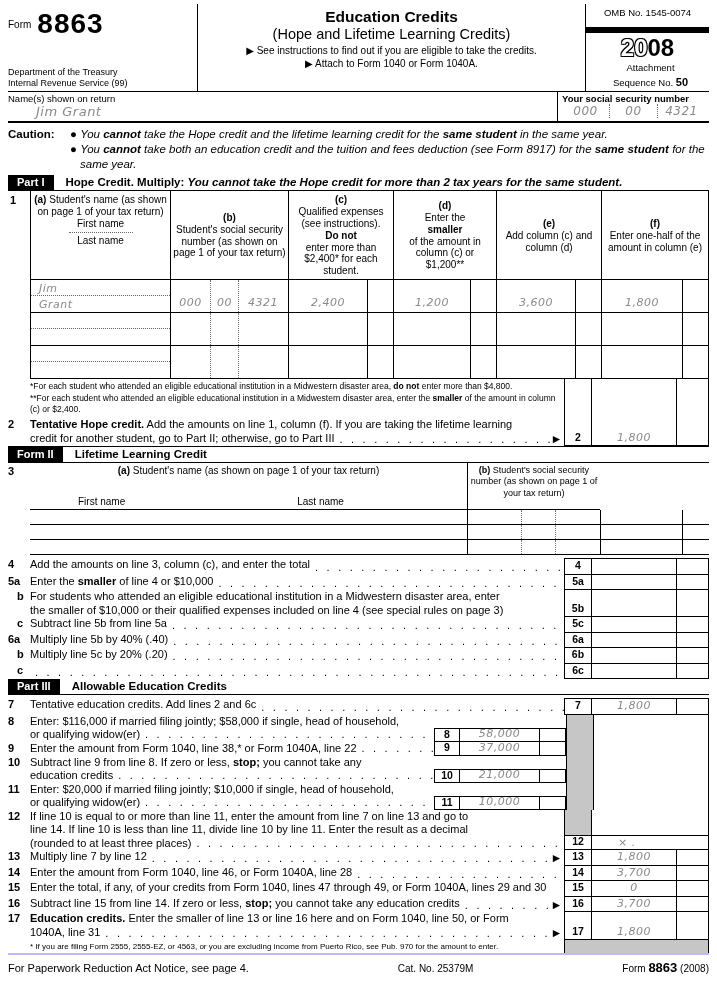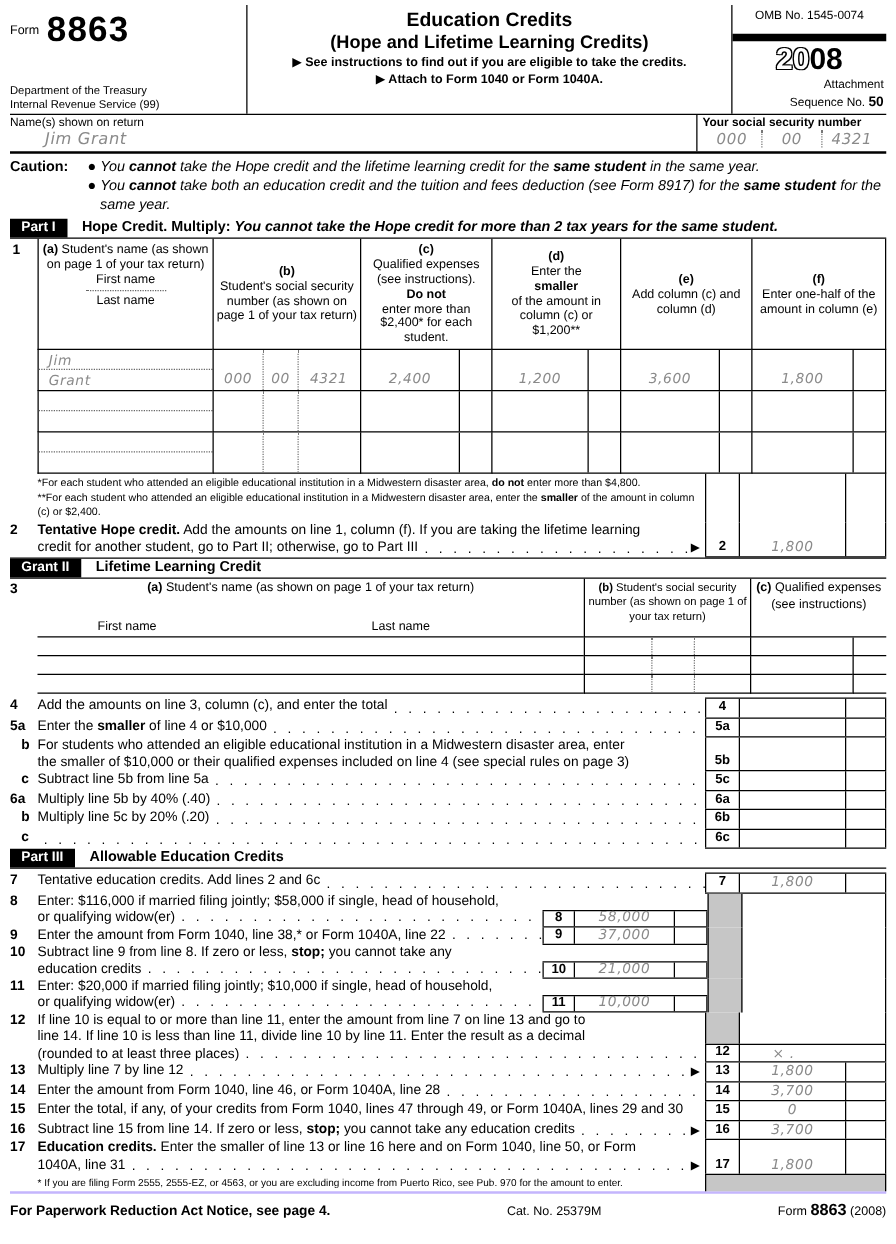--- a/index.html
+++ b/index.html
@@ -8,28 +8,28 @@
   .hw{font-family:"DejaVu Sans",sans-serif;font-style:italic;color:#8a8a8a;letter-spacing:.5px}
   
   .hdr{display:flex;border-bottom:1px solid #000;min-height:84px}
   .hdr-l{width:190px;border-right:1px solid #000;display:flex;flex-direction:column;padding:6px 4px 2px 0}
   .formline{display:flex;align-items:center;gap:6px}
   .w-form{font-size:10px}
   .n-form{font-size:28px;font-weight:bold;letter-spacing:1px;line-height:1}
   .dept{font-size:9px;line-height:1.2;margin-top:auto}
   .hdr-c{flex:1;text-align:center;padding:3px 4px 0}
   .title{font-size:15.5px;font-weight:bold;line-height:1.25}
-  .subtitle{font-size:14.5px;font-weight:bold;line-height:1.2}
-  .instr{font-size:10px;font-weight:bold;line-height:1.35}
+  .subtitle{font-size:14.5px;font-weight:normal;line-height:1.2}
+  .instr{font-size:10px;font-weight:normal;line-height:1.35}
   .hdr-r{width:124px;border-left:1px solid #000;display:flex;flex-direction:column;text-align:center}
   .omb{font-size:9.5px;padding:3px 2px 9px;border-bottom:6px solid #000000}
   .year{font-size:24px;line-height:1.05;padding-top:2px}
   .yr-o{color:#fff;font-weight:bold;text-shadow:-1px -1px 0 #000,1px -1px 0 #000,-1px 1px 0 #000,1px 1px 0 #000}
   .yr-b{font-weight:bold}
-  .attseq{font-size:9.5px;text-align:right;padding:2px 2px 2px 8px;line-height:1.3}
+  .attseq{font-size:9.5px;text-align:center;padding:2px 2px 2px 8px;line-height:1.3}
   .seq-no{font-weight:bold;font-size:11px}
   
   .nrow{display:flex;border-bottom:2px solid #000;min-height:27px}
   .nrow-l{flex:1;padding:1px 0 2px}
   .lbl-s{font-size:9.5px}
   .nm-val{padding-left:28px;font-size:13px}
   .nrow-r{width:152px;border-left:1px solid #000;padding:1px 4px 0}
   .ssn-lbl{font-size:9.5px;font-weight:bold}
   .ssnv{display:flex;font-size:12px;text-align:center}
   .ssnv>div{flex:1}
@@ -116,21 +116,21 @@
   .whitec2{width:117px;border-right:1px solid #000}
   .box12{height:15px;display:flex;border-top:1px solid #000;border-bottom:1px solid #000}
   .b12amt{flex:1;display:flex;align-items:center;padding-left:26px;border-right:1px solid #000}
   .r17{display:flex;min-height:28px;font-size:11px;line-height:13.5px}
   .rb17{display:flex;width:145px;border-bottom:1px solid #000;flex:none}
   .gbrow{display:flex;border-bottom:2px solid #c4b5fd;min-height:13px}
   .starnote{flex:1;font-size:8px;padding:2px 4px 2px 22px}
   .gblock{width:145px;background:#c6c6c6;border-left:1px solid #000;border-right:1px solid #000;flex:none}
   
   .foot{display:flex;align-items:baseline;padding-top:5px}
-  .f-notice{font-weight:bold;font-size:11px}
+  .f-notice{font-weight:normal;font-size:11px}
   .f-cat{flex:1;text-align:center;font-size:10px}
   .f-form{font-size:10px}
   .f-num{font-weight:bold;font-size:13px}
   .pt3{padding-top:3px}
 </style>
 </head>
 <body>
 
 <div class="page">
 
@@ -314,35 +314,34 @@
       </div>
     </div>
     <div class="rb rb-bb">
       <div class="rb-no">2</div>
       <div class="rb-amt hw">1,800</div>
       <div class="rb-cents"></div>
     </div>
   </div>
 
   <div class="pbar">
-    <div class="pbar-tag">Grant II</div>
+    <div class="pbar-tag">Form II</div>
     <div class="pbar-cap">Lifetime Learning Credit</div>
   </div>
 
   <div class="t3h">
     <div class="t3h-num">3</div>
     <div class="t3h-a">
       <div style="text-align:center"><b>(a)</b> Student's name (as shown on page 1 of your tax return)</div>
       <div class="t3h-names">
         <span class="fnm">First name</span>
         <span class="lnm">Last name</span>
       </div>
     </div>
     <div class="t3h-b"><b>(b)</b> Student's social security number (as shown on page 1 of your tax return)</div>
-    <div class="t3h-c"><b>(c)</b> Qualified expenses (see instructions)</div>
   </div>
   <div class="t3r">
     <div class="t3r-num"></div>
     <div class="t3r-a"></div>
     <div class="t3r-b">
         <div class="t3b1"></div>
         <div class="t3b2"></div>
         <div class="t3b3"></div>
       </div>
     <div class="t3r-c"></div>

